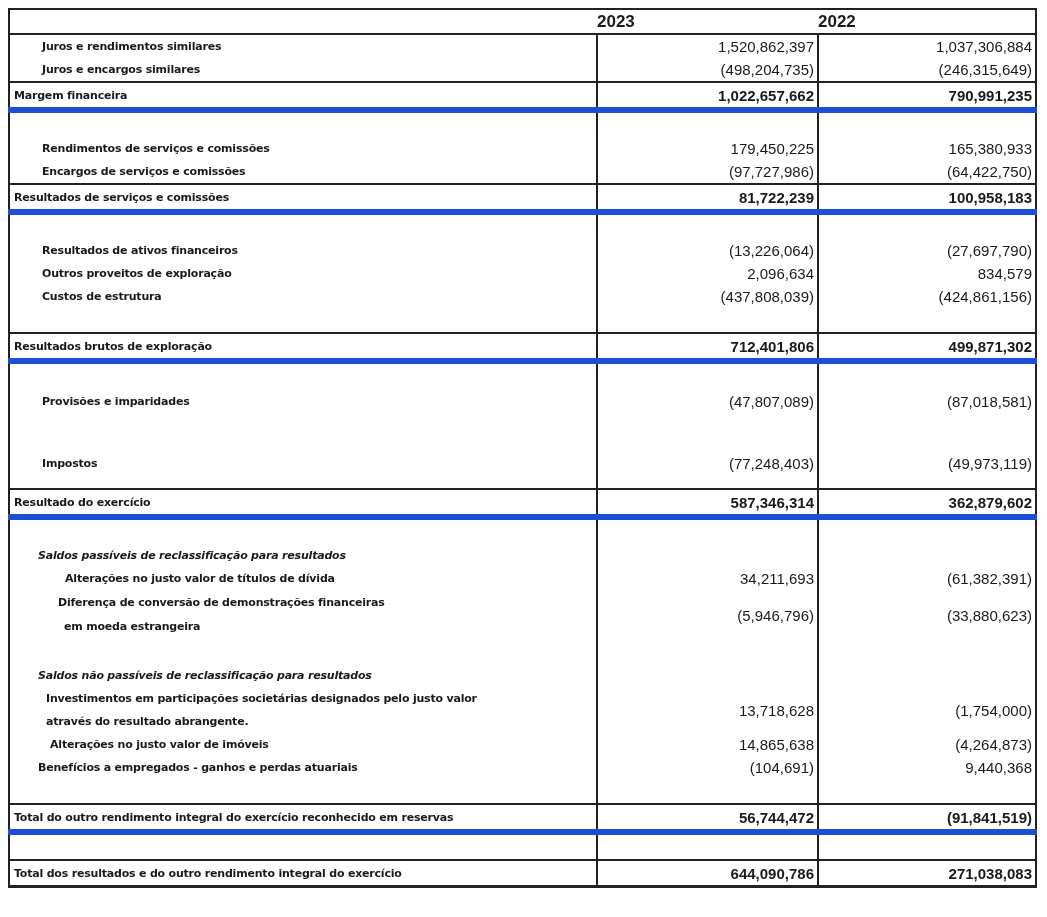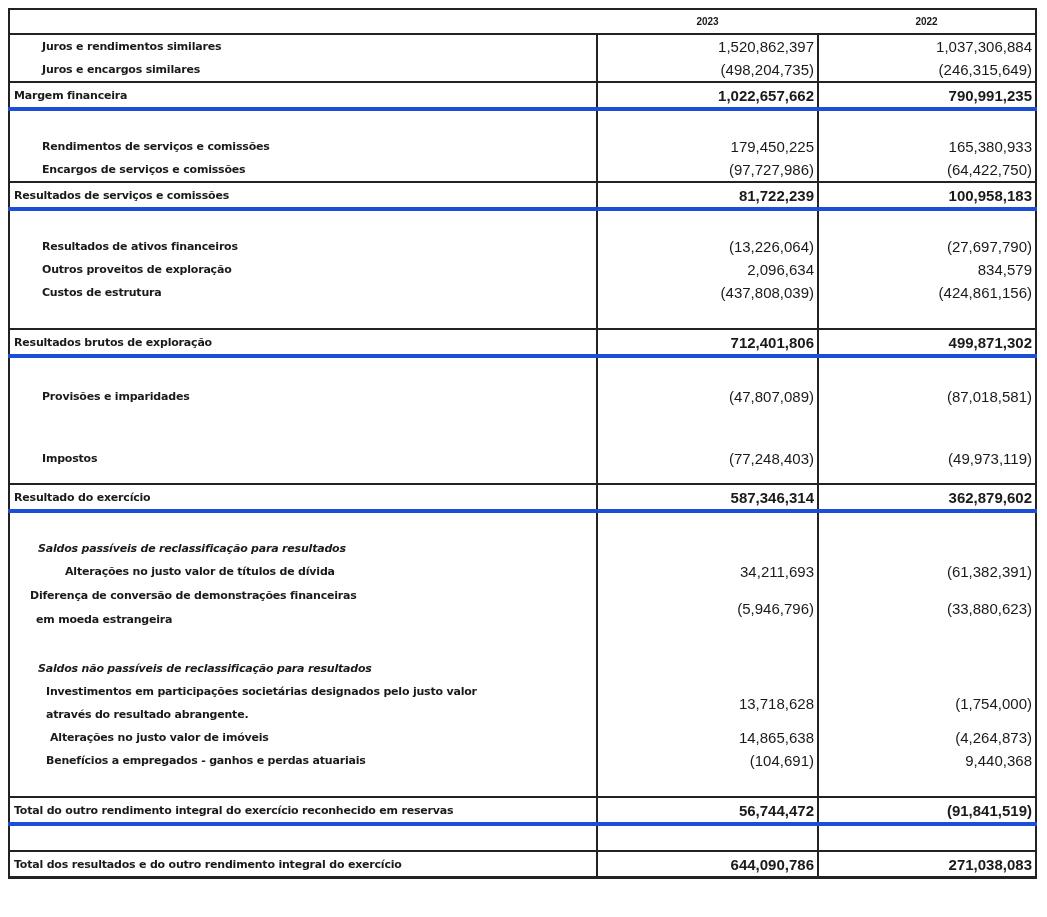--- a/index.html
+++ b/index.html
@@ -5,28 +5,28 @@
   html, body { margin: 0; padding: 0; background: #ffffff; }
   body { width: 1047px; height: 917px; position: relative; overflow: hidden; font-family: "DejaVu Sans", sans-serif; color: #1a1a1a; }
   .sheet { position: absolute; left: 8px; top: 8px; width: 1027px; }
   table { border-collapse: collapse; width: 1027px; table-layout: fixed; }
   col.c-label { width: 588px; }
   col.c-y1 { width: 221px; }
   col.c-y2 { width: 218px; }
   td { padding: 0; vertical-align: middle; font-size: 14px; }
   td.lbl { border-left: 2px solid #222; padding-left: 4px; white-space: nowrap; font-family: "DejaVu Sans", sans-serif; font-size: 11px; letter-spacing: -0.2px; font-weight: bold; }
   td.num { border-left: 2px solid #222; border-right: 2px solid #222; text-align: right; padding-right: 3px; font-family: "Liberation Sans", sans-serif; font-size: 15px; }
-  tr.head td { border-top: 2px solid #222; border-bottom: 2px solid #222; height: 23px; font-family: "Liberation Sans", sans-serif; font-weight: bold; font-size: 10px; text-align: center; }
+  tr.head td { border-top: 2px solid #222; border-bottom: 2px solid #222; height: 23px; font-family: "Liberation Sans", sans-serif; font-weight: bold; font-size: 17px; }
   tr.head td.hl { border-left: 2px solid #222; border-right: none; }
   tr.head td.hy1 { border-left: none; border-right: none; }
   tr.head td.hy2 { border-left: none; border-right: 2px solid #222; }
   tr.item td.lbl { padding-left: 32px; }
   tr.item td { height: 23px; }
   tr.sub2 td.lbl { padding-left: 55px; }
-  tr.total td { height: 24px; border-top: 2px solid #222; border-bottom: 4px solid #1d4ed8; }
+  tr.total td { height: 24px; border-top: 2px solid #222; border-bottom: 6px solid #1d4ed8; }
   tr.total td.num { font-weight: bold; }
   tr.spacer td { height: 24px; }
   tr.italic td.lbl { font-style: italic; padding-left: 28px; }
   tr.last td { border-bottom: 3px solid #222; }
 </style>
 </head>
 <body>
 
 <div class="sheet">
 <table>
@@ -136,21 +136,21 @@
     <td class="lbl">Saldos passíveis de reclassificação para resultados</td>
     <td class="num"></td>
           <td class="num"></td>
   </tr>
   <tr class="item sub2">
     <td class="lbl" style="">Alterações no justo valor de títulos de dívida</td>
     <td class="num">34,211,693</td>
     <td class="num">(61,382,391)</td>
   </tr>
   <tr class="item" style="height:50px">
-    <td class="lbl" style="padding-left:20px;line-height:24px">
+    <td class="lbl" style="padding-left:48px;line-height:24px">
       <div>Diferença de conversão de demonstrações financeiras</div>
       <div style="padding-left:6px">em moeda estrangeira</div>
     </td>
     <td class="num">(5,946,796)</td>
     <td class="num">(33,880,623)</td>
   </tr>
   <tr class="spacer">
           <td class="lbl"></td>
           <td class="num"></td>
           <td class="num"></td>
@@ -168,21 +168,21 @@
     </td>
     <td class="num">13,718,628</td>
     <td class="num">(1,754,000)</td>
   </tr>
   <tr class="item">
     <td class="lbl" style="padding-left:40px">Alterações no justo valor de imóveis</td>
     <td class="num">14,865,638</td>
     <td class="num">(4,264,873)</td>
   </tr>
   <tr class="item">
-    <td class="lbl" style="padding-left:36px">Benefícios a empregados - ganhos e perdas atuariais</td>
+    <td class="lbl" style="padding-left:28px">Benefícios a empregados - ganhos e perdas atuariais</td>
     <td class="num">(104,691)</td>
     <td class="num">9,440,368</td>
   </tr>
   <tr class="spacer">
           <td class="lbl"></td>
           <td class="num"></td>
           <td class="num"></td>
         </tr>
 
   <tr class="total">

